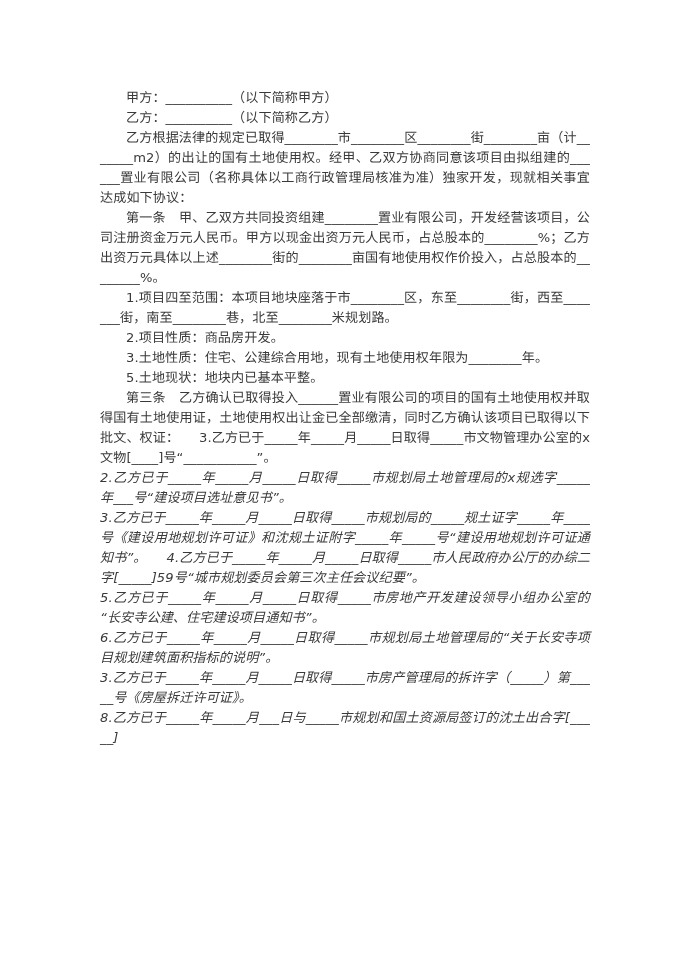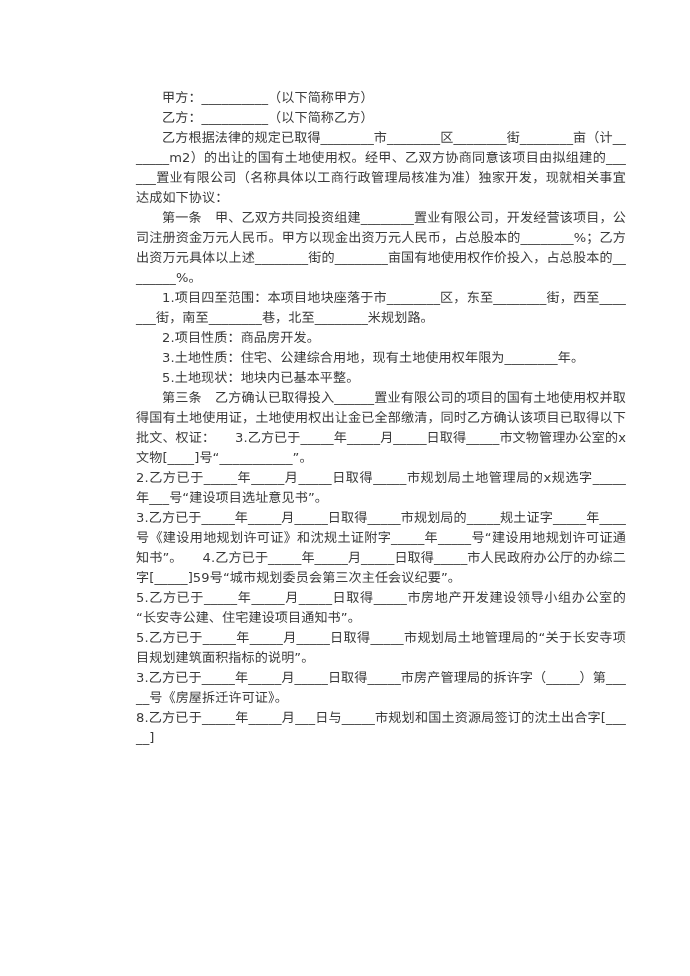--- a/index.html
+++ b/index.html
@@ -12,21 +12,20 @@
     font-family: "DejaVu Sans", "Liberation Sans", sans-serif;
     color: #3a3a3a;
   }
   .page {
     position: relative;
     width: 601px;
     height: 976px;
     background: #ffffff;
     overflow: hidden;
     box-sizing: border-box;
-    margin-left: 36px;
   }
   .doc-body {
     position: absolute;
     left: 100px;
     top: 88px;
     width: 490px;
   }
   .para {
     font-size: 13.1px;
     line-height: 20px;
@@ -35,36 +34,37 @@
     margin: 0;
     letter-spacing: 0.1px;
     word-break: break-all;
     white-space: pre-wrap;
   }
   .indent {
     text-indent: 26px;
   }
   .flush {
     text-indent: 0;
+    font-style: italic;
   }
 </style>
 </head>
 <body>
 
 <div class="page">
   <div class="doc-body" id="doc-body">
       <p class="para indent">甲方：__________（以下简称甲方）</p>
       <p class="para indent">乙方：__________（以下简称乙方）</p>
       <p class="para indent">乙方根据法律的规定已取得________市________区________街________亩（计_______m2）的出让的国有土地使用权。经甲、乙双方协商同意该项目由拟组建的______置业有限公司（名称具体以工商行政管理局核准为准）独家开发，现就相关事宜达成如下协议：</p>
       <p class="para indent">第一条　甲、乙双方共同投资组建________置业有限公司，开发经营该项目，公司注册资金万元人民币。甲方以现金出资万元人民币，占总股本的________%；乙方出资万元具体以上述________街的________亩国有地使用权作价投入，占总股本的________%。</p>
       <p class="para indent">1.项目四至范围：本项目地块座落于市________区，东至________街，西至_______街，南至________巷，北至________米规划路。</p>
       <p class="para indent">2.项目性质：商品房开发。</p>
       <p class="para indent">3.土地性质：住宅、公建综合用地，现有土地使用权年限为________年。</p>
       <p class="para indent">5.土地现状：地块内已基本平整。</p>
       <p class="para indent">第三条　乙方确认已取得投入______置业有限公司的项目的国有土地使用权并取得国有土地使用证，土地使用权出让金已全部缴清，同时乙方确认该项目已取得以下批文、权证：　　3.乙方已于_____年_____月_____日取得_____市文物管理办公室的ⅹ文物[____]号“___________”。</p>
       <p class="para flush">2.乙方已于_____年_____月_____日取得_____市规划局土地管理局的ⅹ规选字_____年___号“建设项目选址意见书”。</p>
       <p class="para flush">3.乙方已于_____年_____月_____日取得_____市规划局的_____规土证字_____年____号《建设用地规划许可证》和沈规土证附字_____年_____号“建设用地规划许可证通知书”。　　4.乙方已于_____年_____月_____日取得_____市人民政府办公厅的办综二字[_____]59号“城市规划委员会第三次主任会议纪要”。</p>
       <p class="para flush">5.乙方已于_____年_____月_____日取得_____市房地产开发建设领导小组办公室的“长安寺公建、住宅建设项目通知书”。</p>
-      <p class="para flush">5.乙方已于_____年_____月_____日取得_____市规划局土地管理局的“关于长安寺项目规划建筑面积指标的说明”。</p>
+      <p class="para flush">6.乙方已于_____年_____月_____日取得_____市规划局土地管理局的“关于长安寺项目规划建筑面积指标的说明”。</p>
       <p class="para flush">3.乙方已于_____年_____月_____日取得_____市房产管理局的拆许字（_____）第_____号《房屋拆迁许可证》。</p>
       <p class="para flush">8.乙方已于_____年_____月___日与_____市规划和国土资源局签订的沈土出合字[_____]</p>
     </div>
 </div>
 
 </body></html>

